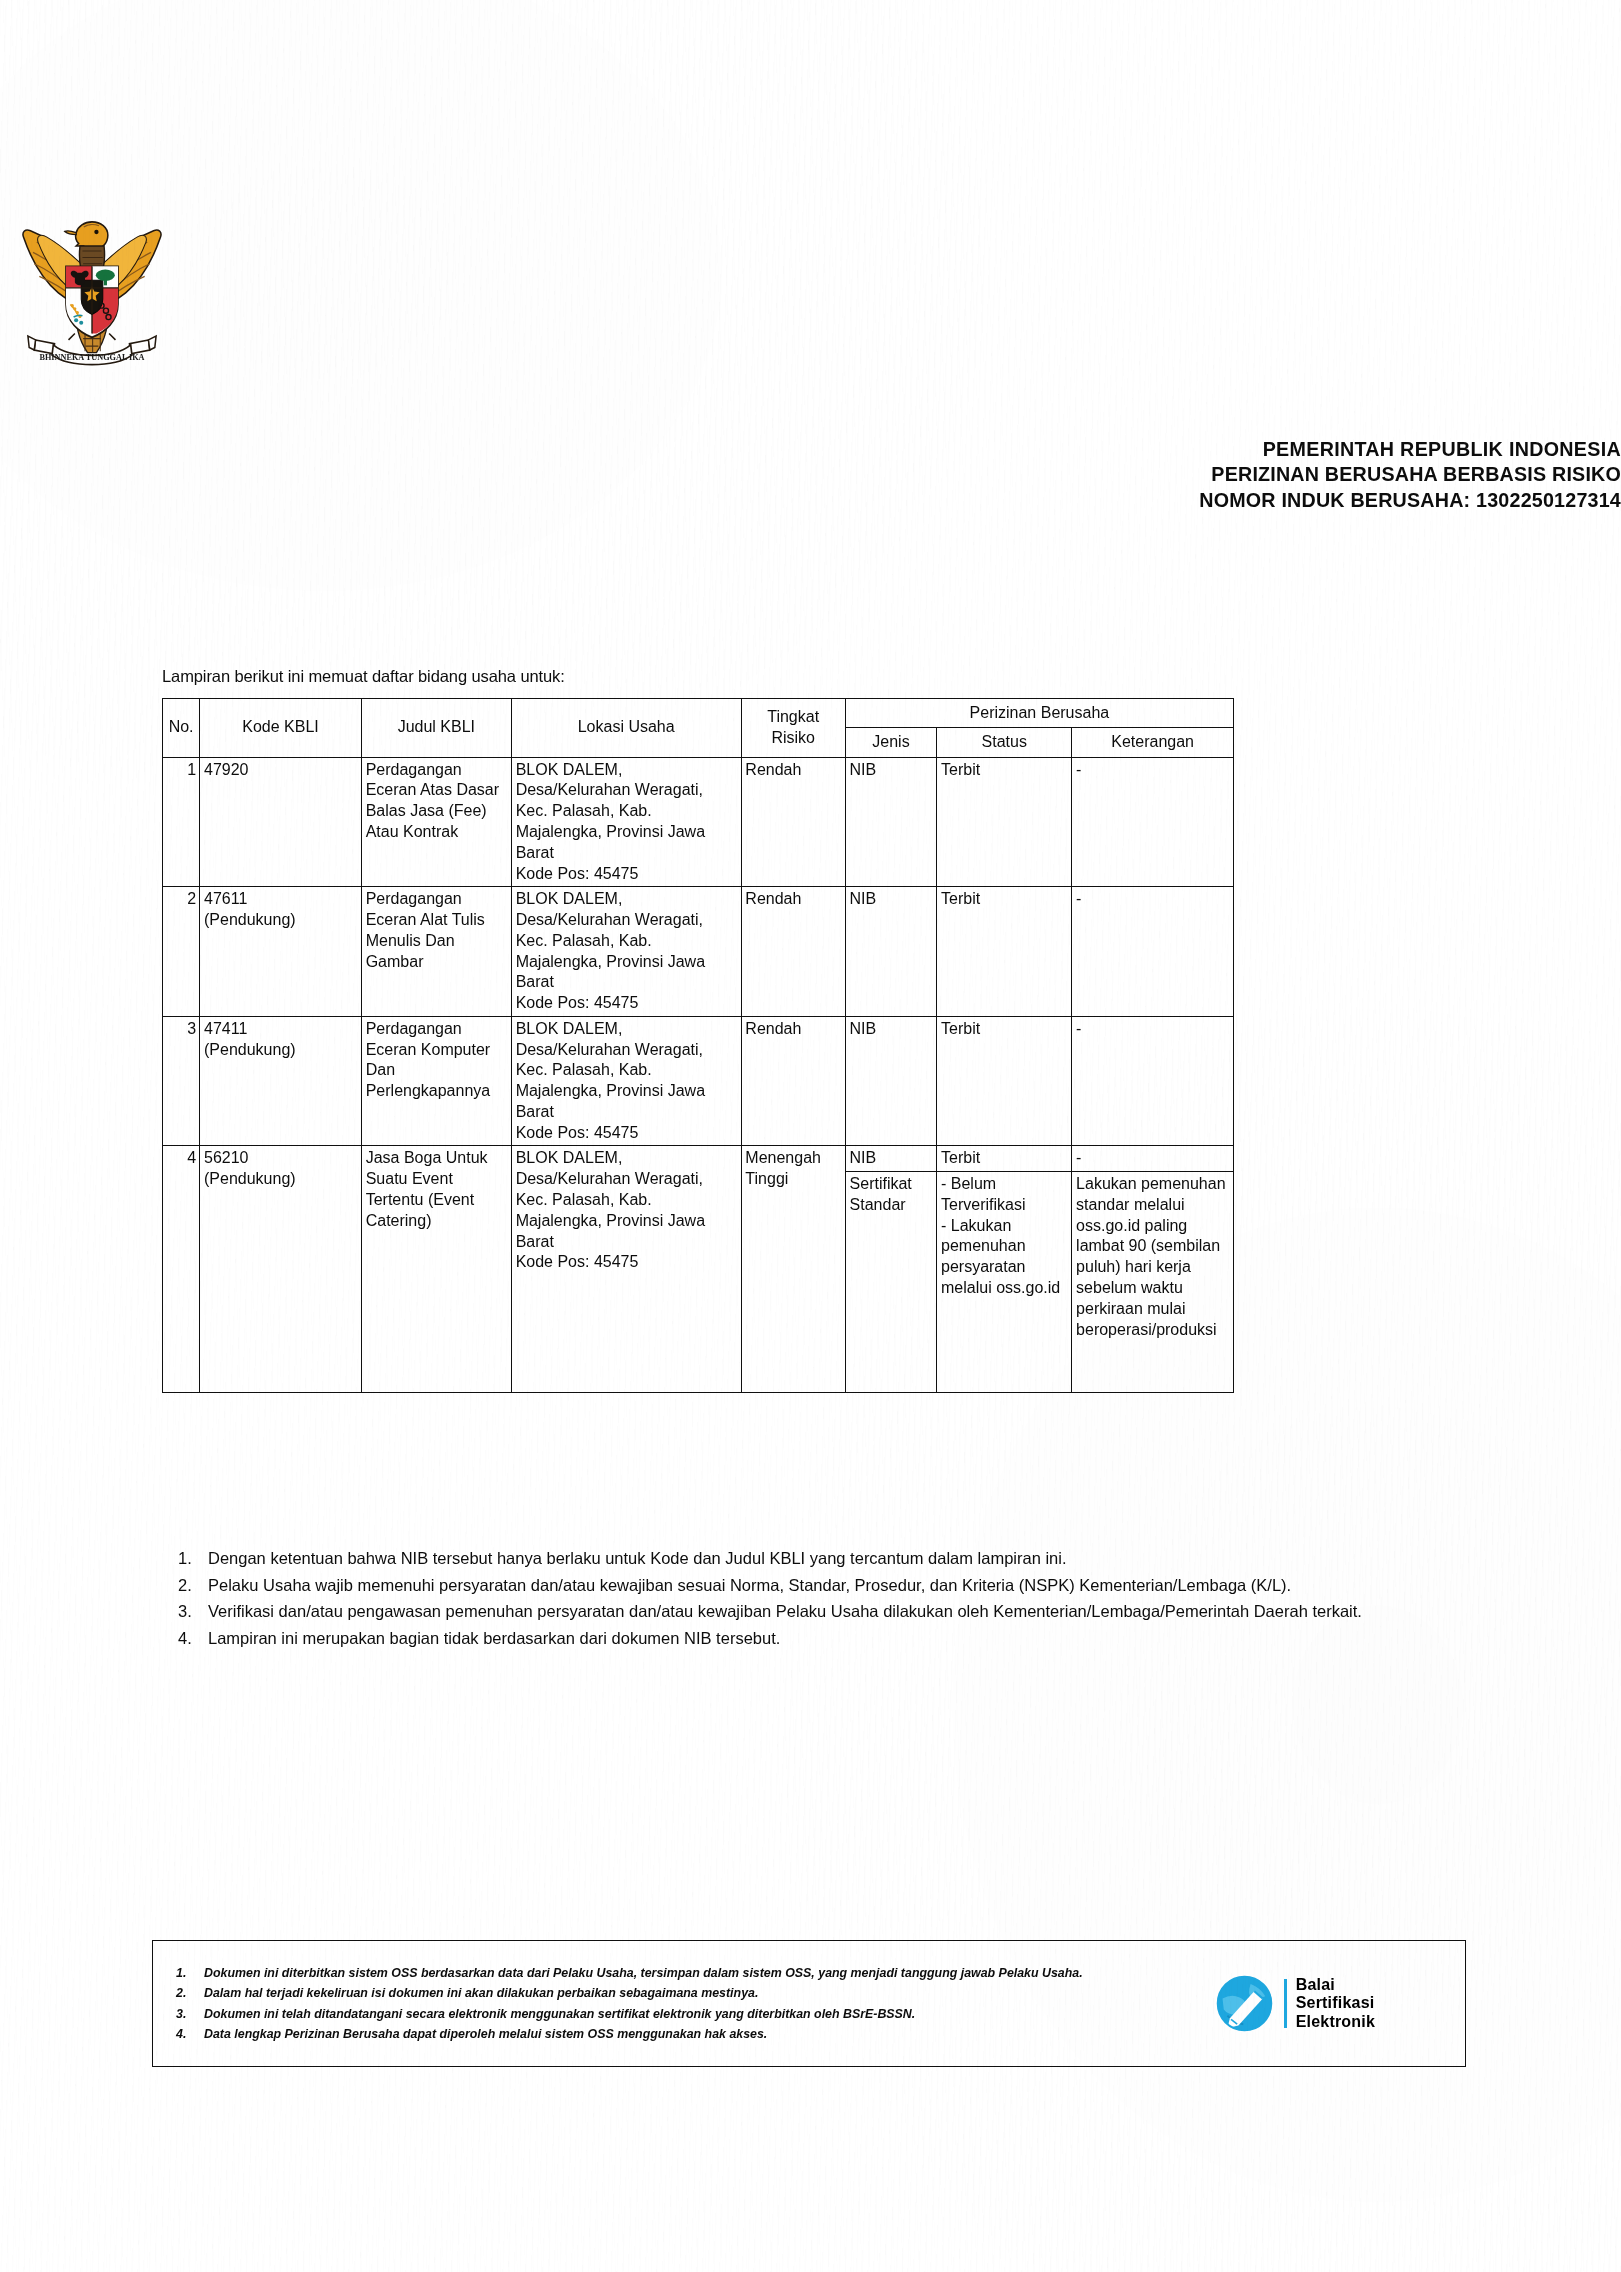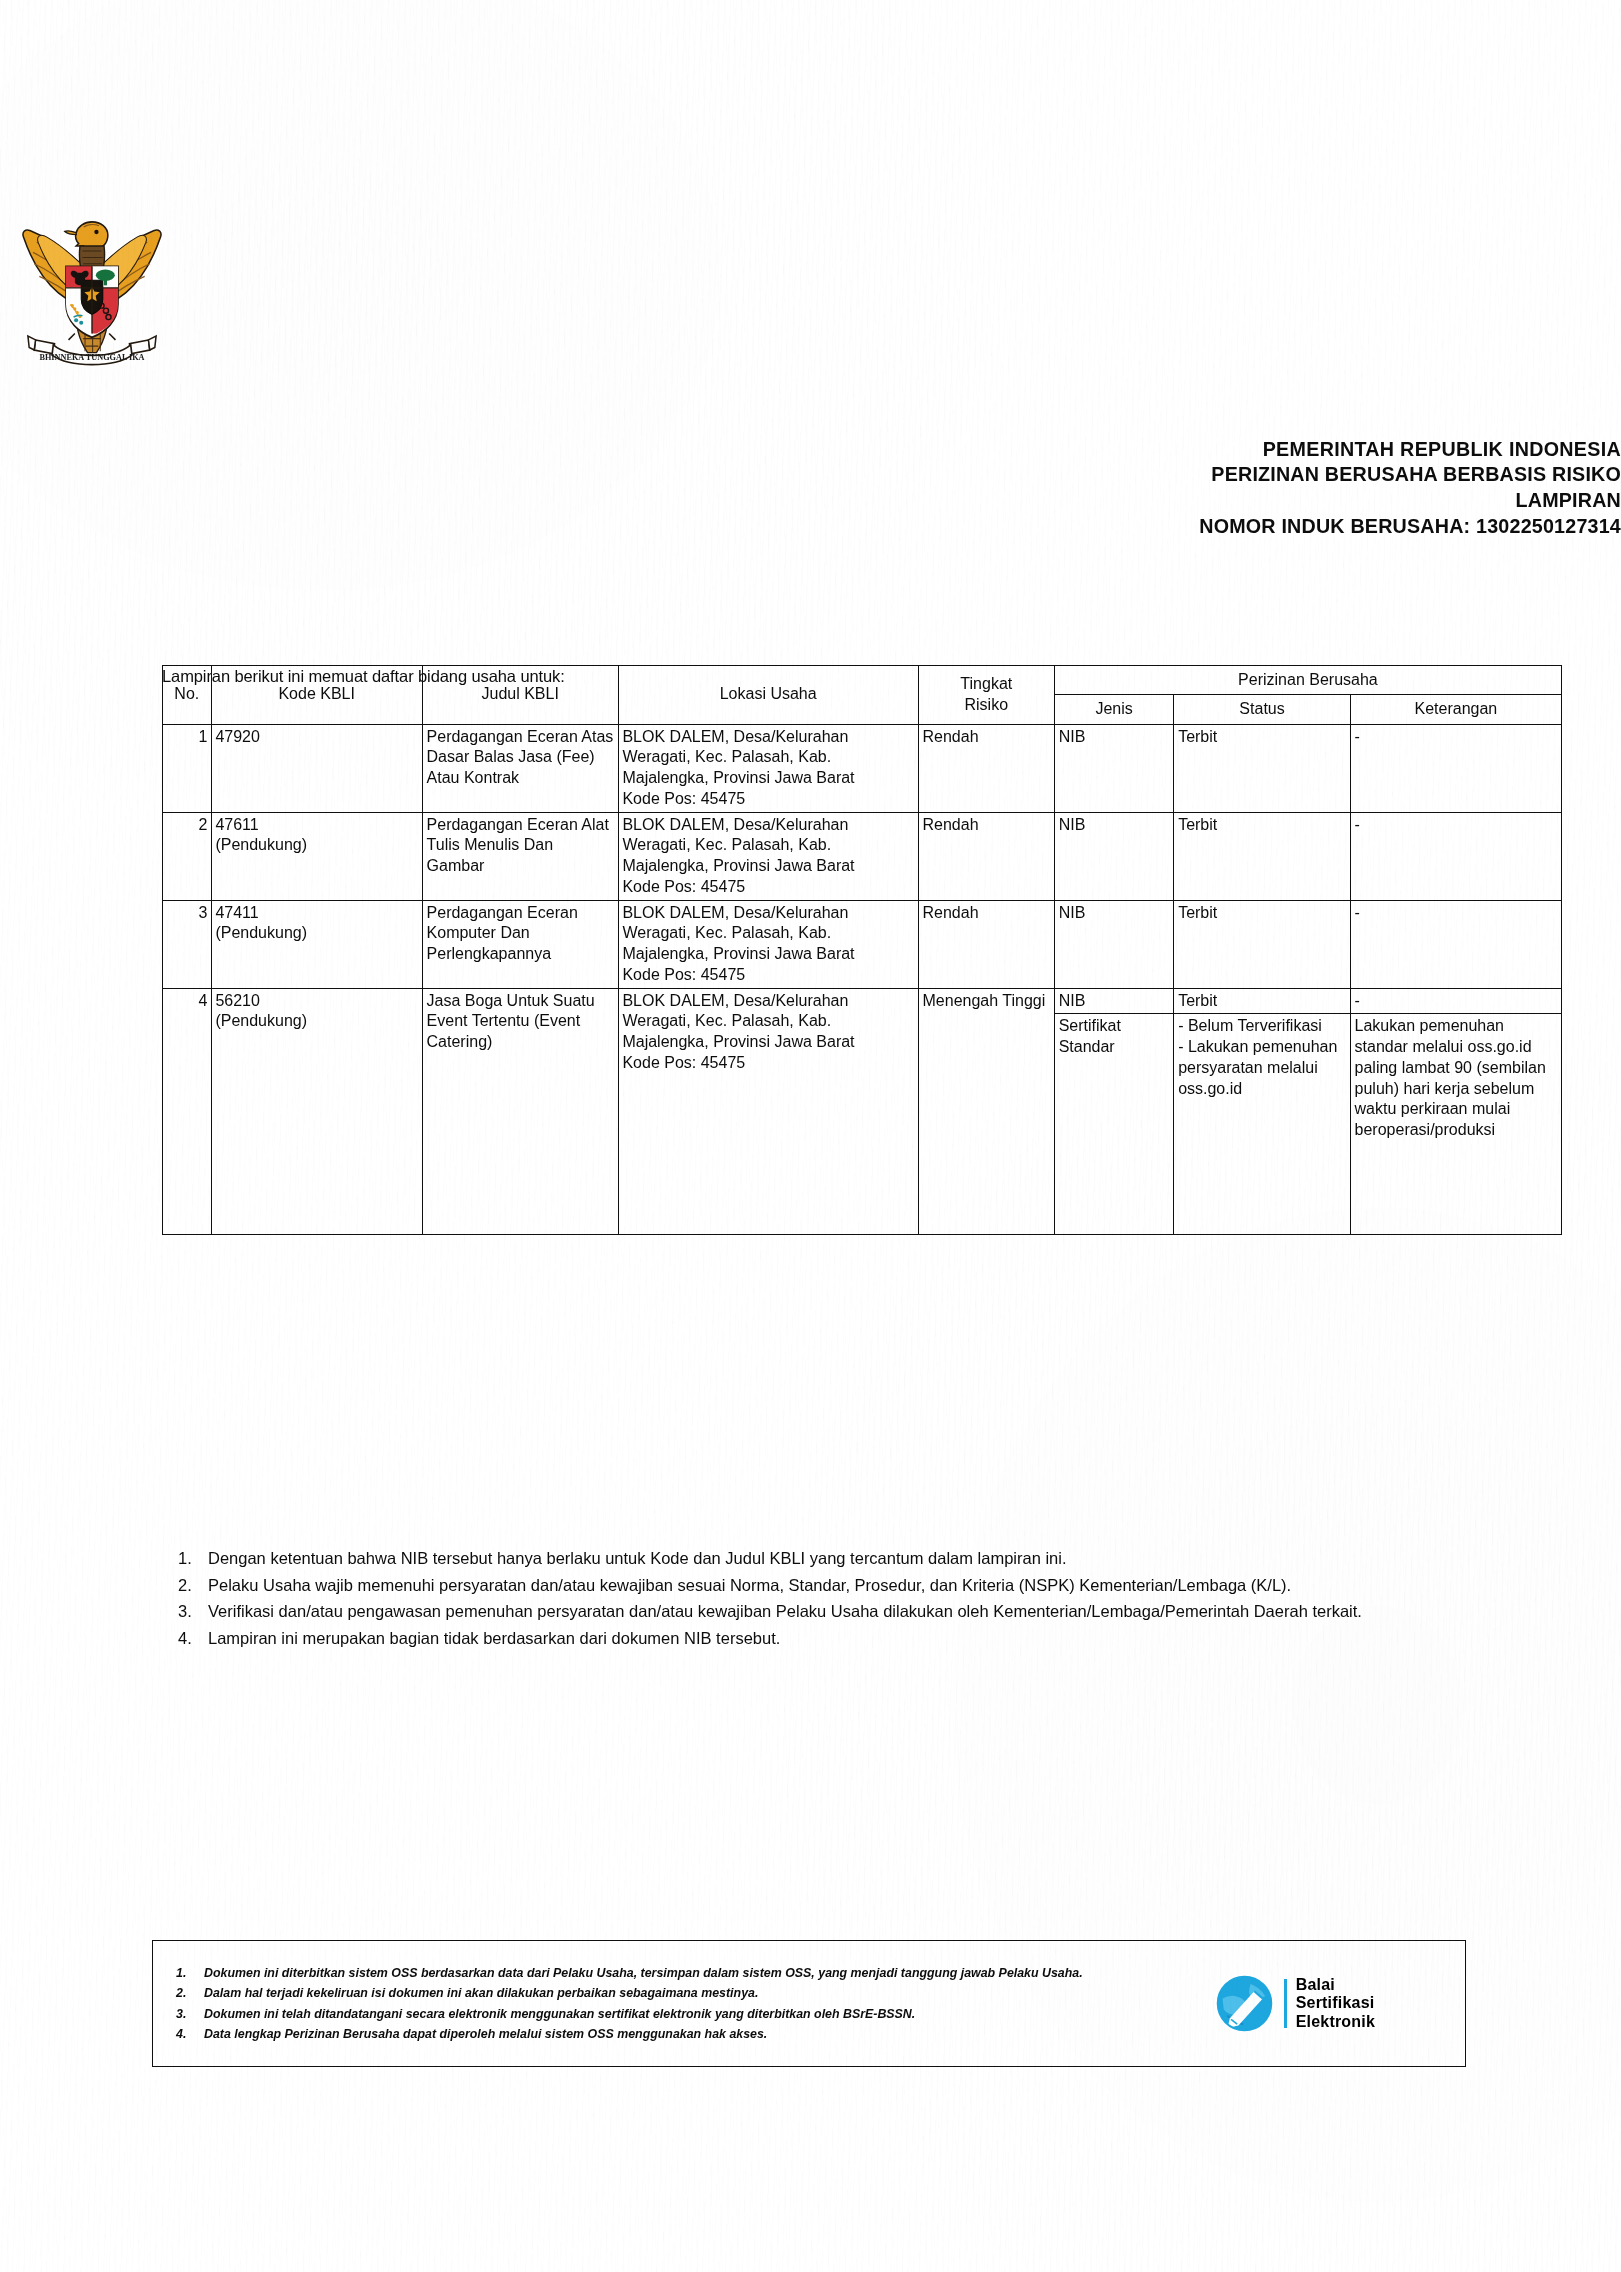--- a/index.html
+++ b/index.html
@@ -77,22 +77,22 @@
     left: 162px;
     top: 667px;
     font-size: 16.5px;
     letter-spacing: -0.1px;
   }
 
   
   .tbl-wrap {
     position: absolute;
     left: 162px;
-    top: 665px;
-    width: 1400px;
+    top: 698px;
+    width: 1072px;
   }
   table.main {
     border-collapse: collapse;
     width: 100%;
     table-layout: fixed;
     font-size: 16px;
     line-height: 1.30;
   }
   table.main th,
   table.main td {
@@ -292,21 +292,20 @@
         <path d="M84 214 C110 236 180 236 206 214 L208 230 C180 250 110 250 82 230 Z" fill="#ffffff" stroke="#241a10" stroke-width="2.6"></path>
         <text x="145" y="238" text-anchor="middle" font-family="'Liberation Serif', serif" font-size="13" font-weight="bold" fill="#1a1a1a">BHINNEKA TUNGGAL IKA</text>
       </g>
     </svg>
   </div>
 
   <div class="heading-block">
     <div class="h-country">PEMERINTAH REPUBLIK INDONESIA</div>
     <div class="h-sub-block">
       <div class="h-line">PERIZINAN BERUSAHA BERBASIS RISIKO</div>
-      <div class="h-line">LAMPIRAN</div>
       <div class="h-line">NOMOR INDUK BERUSAHA: 1302250127314</div>
     </div>
   </div>
 
   <div class="intro">Lampiran berikut ini memuat daftar bidang usaha untuk:</div>
 
   <div class="tbl-wrap">
     <table class="main">
       <colgroup>
         <col style="width:35px">

